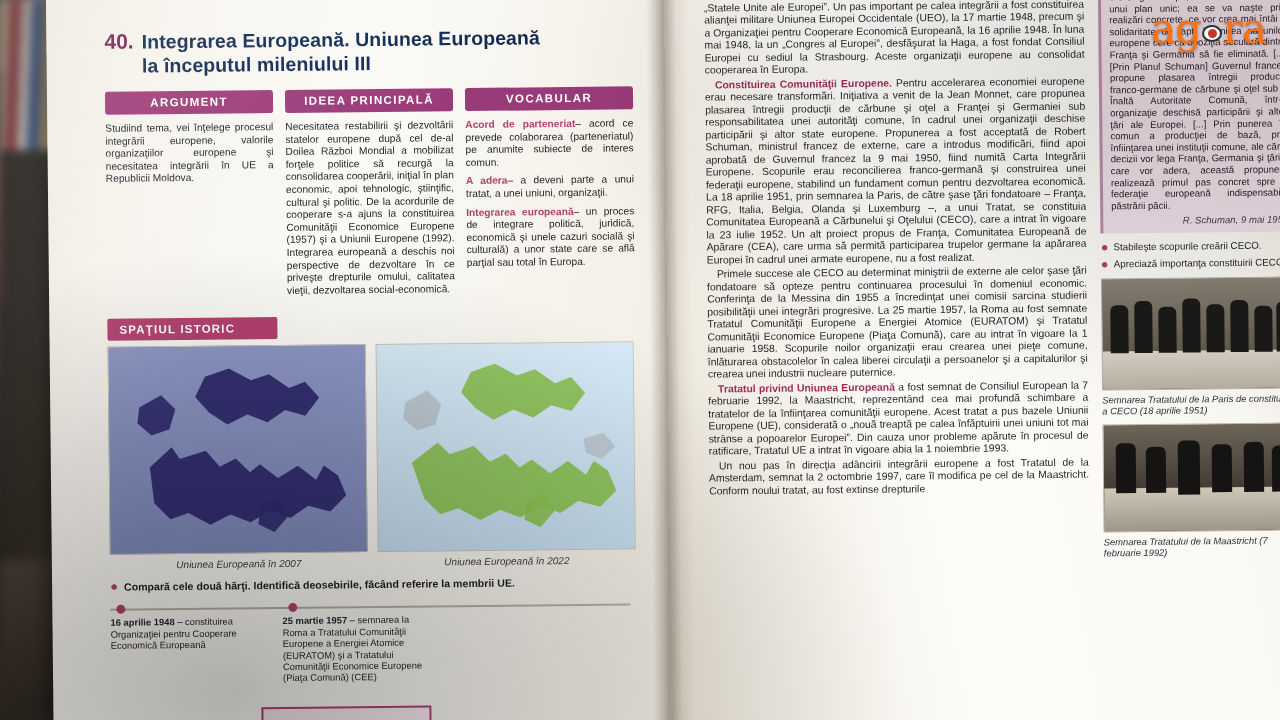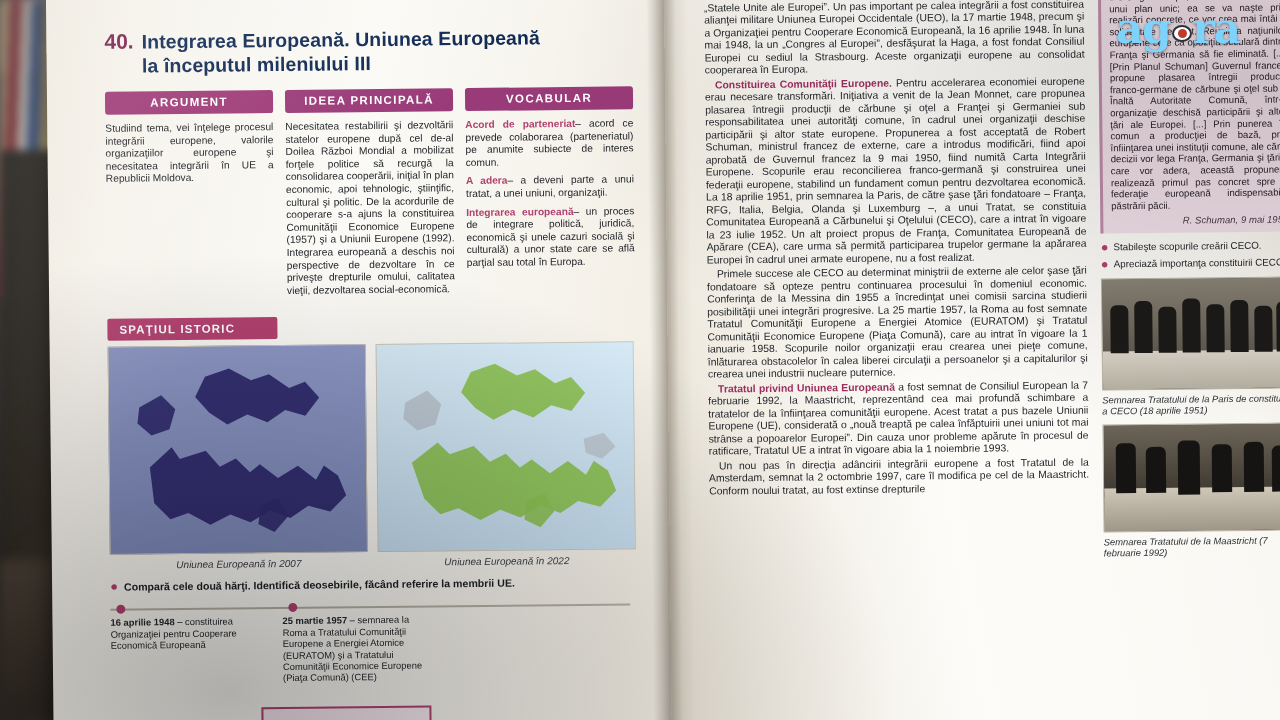--- a/index.html
+++ b/index.html
@@ -194,23 +194,24 @@
   .photo .tablecloth { position: absolute; left: 0; bottom: 0; width: 100%; height: 34%; background: linear-gradient(180deg,#d9d4c8,#b6b0a2); }
   .photo .wall { position: absolute; left:0; top:0; width:100%; height: 68%; background: linear-gradient(180deg,#8a8376,#5e584e); }
   .photo-cap {
     font-size: 9.4px; font-style: italic; line-height: 11px; color: #2d3138; margin-top: 4px;
   }
 
   
   .agora {
     position: absolute; right: 14px; top: 4px; width: 150px; height: 54px;
     font-family: "DejaVu Serif", serif;
-    color: #7dd3fc; font-size: 42px; font-weight: bold; letter-spacing: -1px;
+    color: #f97316; font-size: 42px; font-weight: normal; letter-spacing: -1px;
     text-shadow: 0 1px 3px rgba(0,0,0,.45);
     z-index: 40;
+    text-align: right;
   }
   .agora .eye {
     display: inline-block; width: 26px; height: 19px; position: relative;
     margin: 0 -2px;
   }
   .agora .eye .ball {
     position:absolute; left: 3px; top: 1px; width: 20px; height: 17px;
     border-radius: 50%; background: #fff; border: 2px solid #2e3138;
   }
   .agora .eye .iris {

